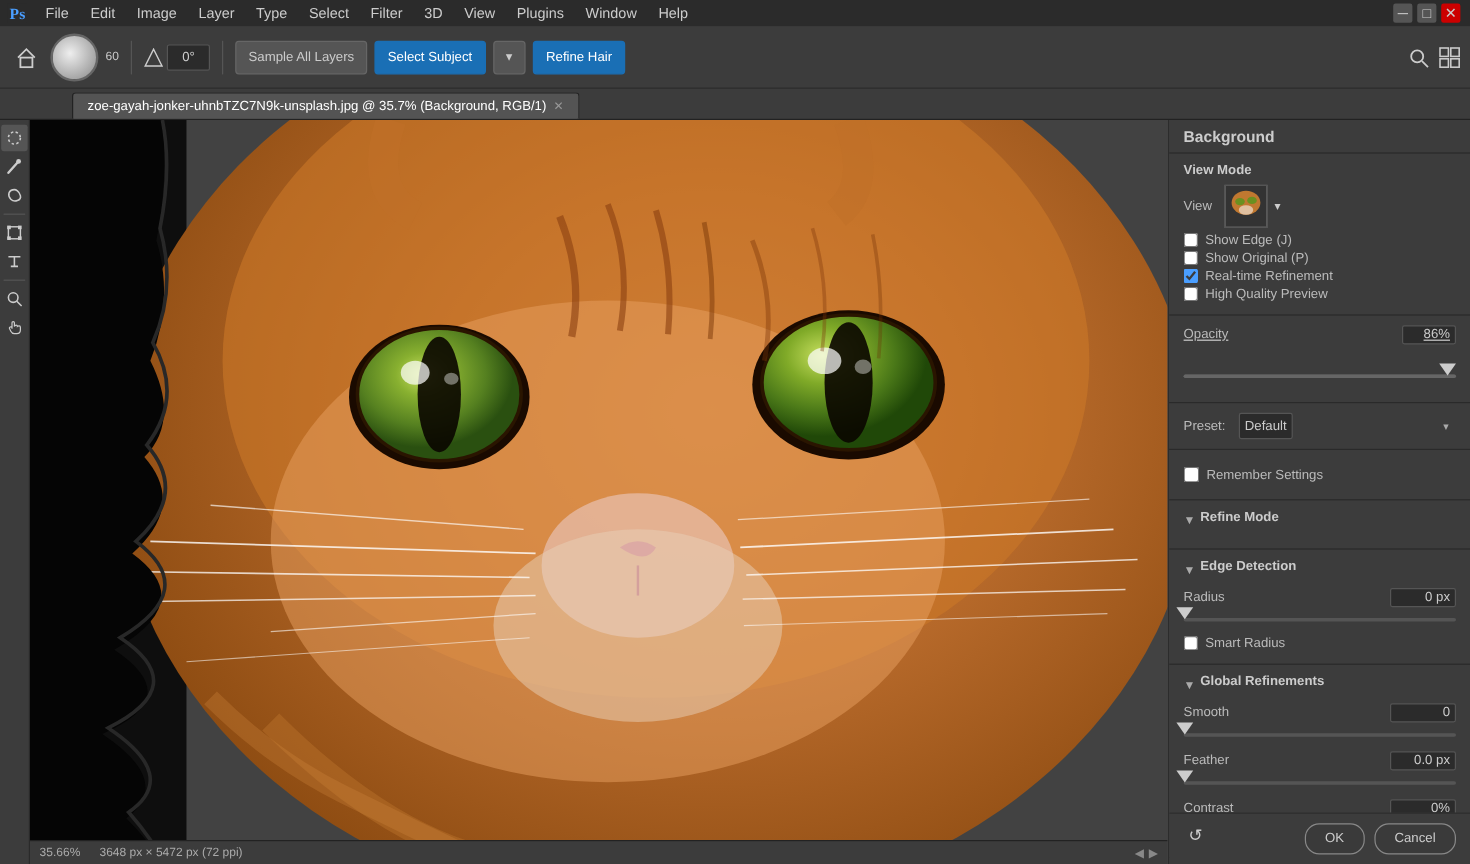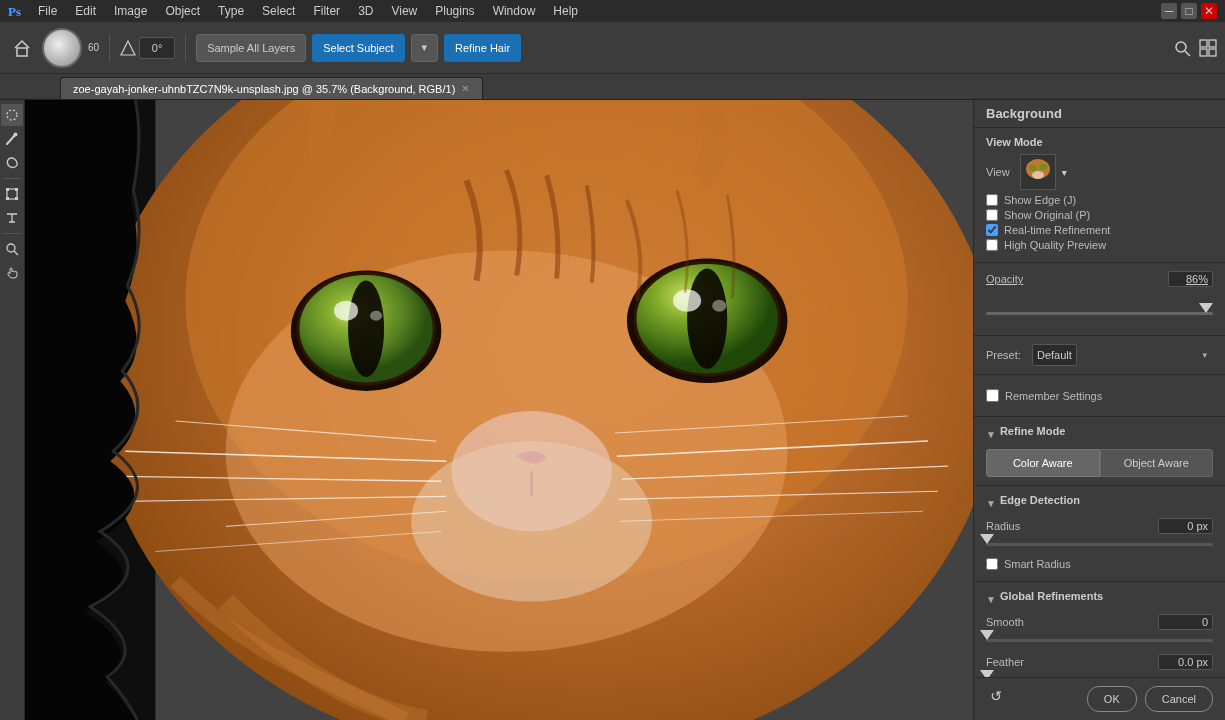--- a/index.html
+++ b/index.html
@@ -107,21 +107,21 @@
 <div id="menu-bar">
   <div class="menu-logo">
     <svg width="16" height="16" viewBox="0 0 16 16">
         <rect width="16" height="16" fill="#2b2b2b"></rect>
         <text x="2" y="13" font-size="13" fill="#4a9eff" font-weight="bold" font-family="serif">Ps</text>
       </svg>
   </div>
   <span class="menu-item">File</span>
   <span class="menu-item">Edit</span>
   <span class="menu-item">Image</span>
-  <span class="menu-item">Object</span>
+  <span class="menu-item">Layer</span>
   <span class="menu-item">Type</span>
   <span class="menu-item">Select</span>
   <span class="menu-item">Filter</span>
   <span class="menu-item">3D</span>
   <span class="menu-item">View</span>
   <span class="menu-item">Plugins</span>
   <span class="menu-item">Window</span>
   <span class="menu-item">Help</span>
   <div style="flex:1"></div>
   <div style="display:flex;gap:4px;padding-right:4px;">
@@ -319,20 +319,29 @@
       <path d="M110 0 Q118 40 108 90 Q122 140 102 185 Q128 230 97 270 Q132 310 88 350 Q142 390 75 430 Q135 470 65 505 Q125 545 82 575 Q102 598 112 618" stroke="#282828" stroke-width="3" fill="none"></path>
 
       <path d="M600 100 Q620 150 610 200" stroke="#7a3508" stroke-width="4" fill="none" opacity="0.4"></path>
       <path d="M650 90 Q665 140 658 192" stroke="#7a3508" stroke-width="3" fill="none" opacity="0.35"></path>
       <path d="M700 95 Q710 145 705 198" stroke="#6a2a04" stroke-width="3" fill="none" opacity="0.3"></path>
 
       <path d="M300 0 Q280 60 320 80" stroke="#c07028" stroke-width="25" fill="none" opacity="0.6"></path>
       <path d="M680 0 Q700 55 670 78" stroke="#c07028" stroke-width="25" fill="none" opacity="0.5"></path>
     </svg>
 
+    <div id="status-bar">
+      <span>35.66%</span>
+      <span>3648 px × 5472 px (72 ppi)</span>
+      <div style="flex:1"></div>
+      <div style="display:flex;align-items:center;gap:4px;">
+        <span style="cursor:pointer;color:#888;">◀</span>
+        <span style="cursor:pointer;color:#888;">▶</span>
+      </div>
+    </div>
   </div>
 
   <div id="right-panel">
     <div id="properties-header">
       <span>Background</span>
     </div>
 
     <div class="panel-section">
       <div class="section-title">View Mode</div>
       <div class="view-mode-row">
@@ -398,28 +407,20 @@
         <input type="checkbox" id="rememberSettings" style="">
         <label for="rememberSettings">Remember Settings</label>
       </div>
     </div>
 
     <div class="panel-section">
       <div class="section-header">
         <span class="section-arrow">▼</span>
         <span class="section-title">Refine Mode</span>
       </div>
-      <div class="refine-mode-btns">
-        <button class="mode-btn active">
-          <span>Color Aware</span>
-        </button>
-        <button class="mode-btn">
-          <span>Object Aware</span>
-        </button>
-      </div>
     </div>
 
     <div class="panel-section">
       <div class="section-header">
         <span class="section-arrow">▼</span>
         <span class="section-title">Edge Detection</span>
       </div>
       <div class="field-row">
         <span class="field-label">Radius</span>
         <span class="field-value">0 px</span>

